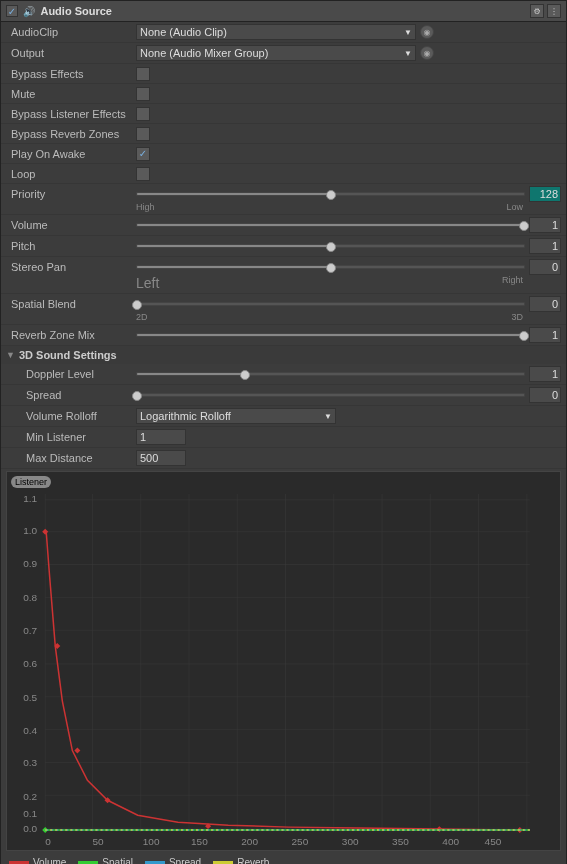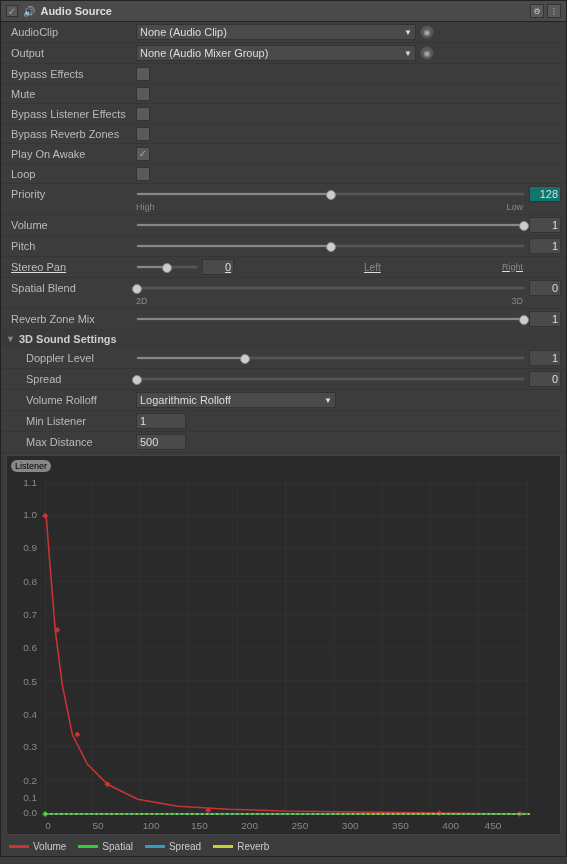--- a/index.html
+++ b/index.html
@@ -326,33 +326,33 @@
     <div class="prop-label">Pitch</div>
     <div class="slider-container">
       <div class="slider-track">
         <div class="slider-fill" style="width:50%;"></div>
         <div class="slider-thumb" style="left:50%;"></div>
       </div>
       <input class="value-box" value="1" style="width: 32px; background: rgb(74, 74, 74); border: 1px solid rgb(51, 51, 51); color: rgb(221, 221, 221); font-size: 11px; text-align: right;">
     </div>
   </div>
 
-  <div class="prop-row" style="flex-direction:row;align-items:center;text-decoration:underline;">
+  <div class="prop-row" style="flex-direction:column;align-items:flex-start;">
     <div style="display:flex;align-items:center;width:100%;">
       <div class="prop-label">Stereo Pan</div>
       <div class="slider-container">
         <div class="slider-track">
           <div class="slider-fill" style="width:50%;"></div>
           <div class="slider-thumb" style="left:50%;"></div>
         </div>
         <input class="value-box" value="0" style="width: 32px; background: rgb(74, 74, 74); border: 1px solid rgb(51, 51, 51); color: rgb(221, 221, 221); font-size: 11px; text-align: right;">
       </div>
     </div>
     <div style="display:flex;justify-content:space-between;width:100%;padding-left:130px;padding-right:38px;">
-      <span style="font-size:10px;color:#888;">Left</span>
+      <span style="font-size:14px;color:#888;">Left</span>
       <span style="font-size:9px;color:#888;">Right</span>
     </div>
   </div>
 
   <div class="prop-row" style="flex-direction:column;align-items:flex-start;">
     <div style="display:flex;align-items:center;width:100%;">
       <div class="prop-label">Spatial Blend</div>
       <div class="slider-container">
         <div class="slider-track">
           <div class="slider-fill" style="width:0%;"></div>

